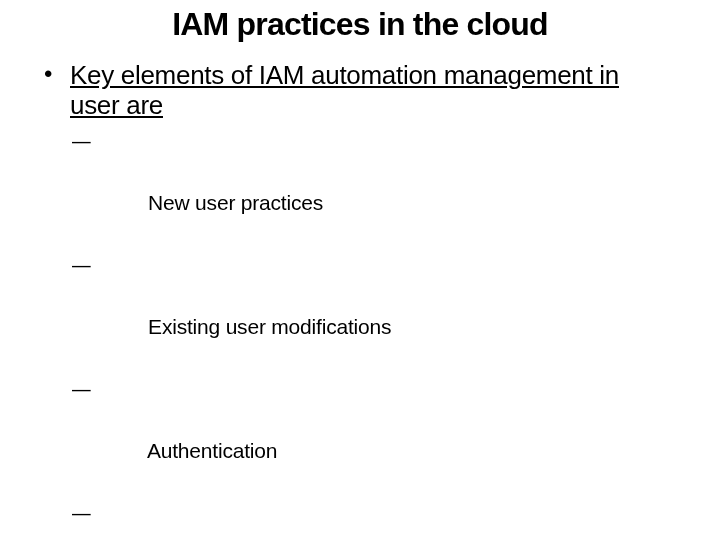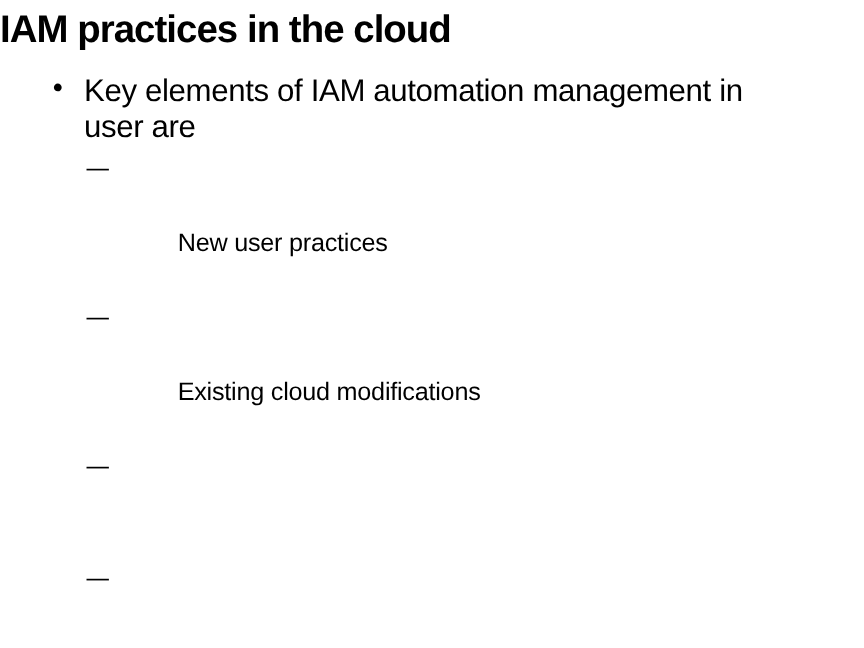--- a/index.html
+++ b/index.html
@@ -14,20 +14,21 @@
     overflow: hidden;
     background: #ffffff;
     color: #000000;
     font-family: "Liberation Sans", sans-serif;
   }
   .title {
     position: absolute;
     top: 3px;
     left: 0;
     right: 0;
+    text-align: center;
     font-size: 32px;
     font-weight: 700;
     letter-spacing: -0.8px;
     line-height: 42px;
     white-space: nowrap;
   }
   .content {
     position: absolute;
     top: 60px;
     left: 0;
@@ -42,20 +43,21 @@
   }
   .bullet-marker {
     position: absolute;
     left: -26px;
     top: -1px;
     font-size: 24px;
   }
   .line {
     display: block;
     white-space: pre;
+    text-decoration: underline;
   }
   .sub-group {
     margin-top: 5px;
   }
   .sub-row {
     position: relative;
     margin-left: 103px;
     font-size: 21px;
     line-height: 31px;
     letter-spacing: -0.2px;
@@ -86,24 +88,25 @@
       </div>
     </div>
 
     <div class="sub-group">
       <div class="sub-row">
         <span class="dash-marker">–</span>
         <span>New user practices</span>
       </div>
       <div class="sub-row">
         <span class="dash-marker">–</span>
-        <span>Existing cloud modifications</span>
+        <span>Existing user modifications</span>
       </div>
       <div class="sub-row">
         <span class="dash-marker">–</span>
+        <span>Authentication</span>
       </div>
       <div class="sub-row">
         <span class="dash-marker">–</span>
         
       </div>
     </div>
 
   </div>
 </div>
 

